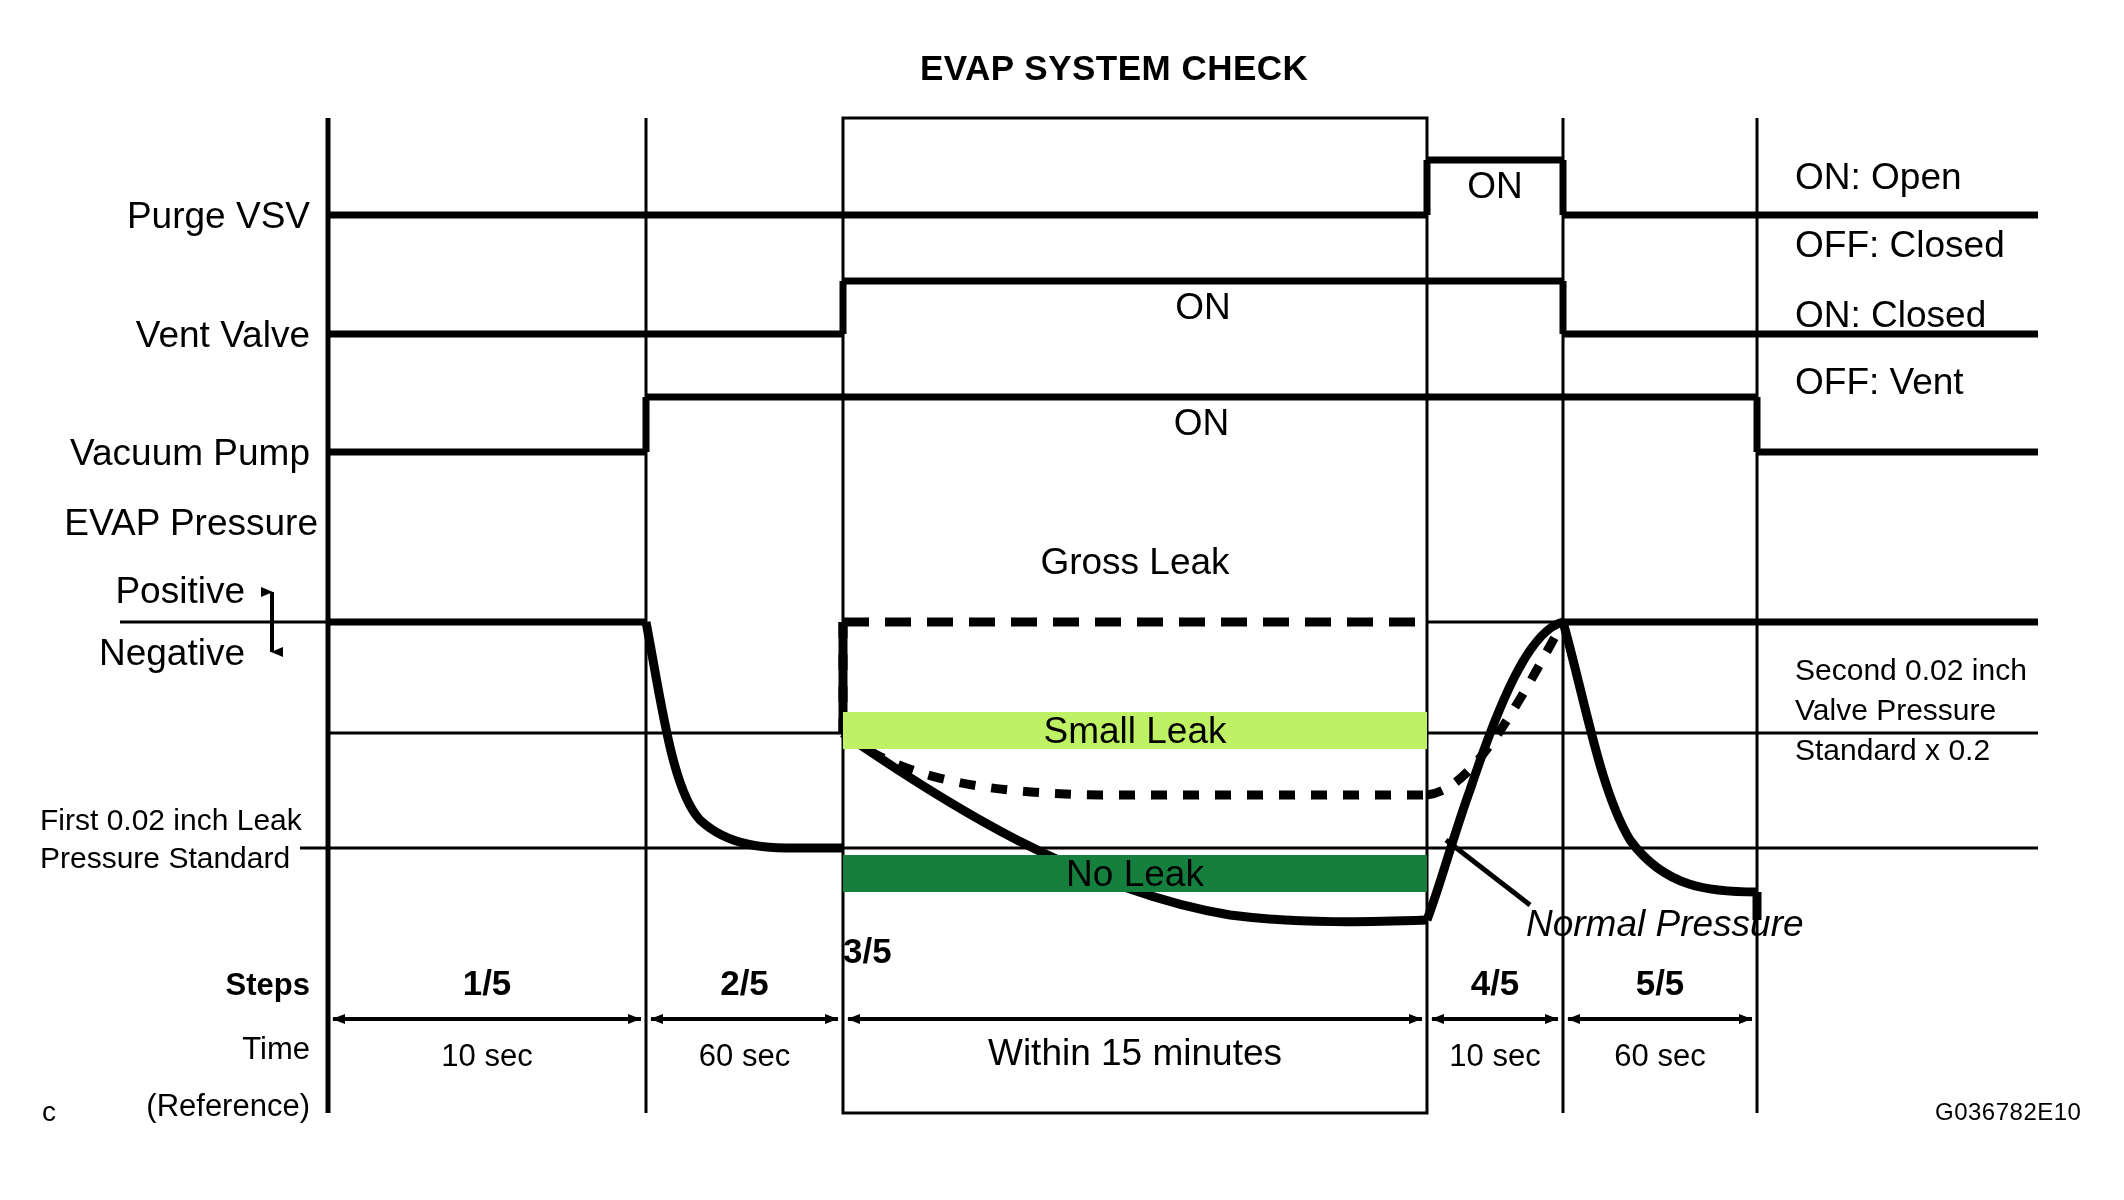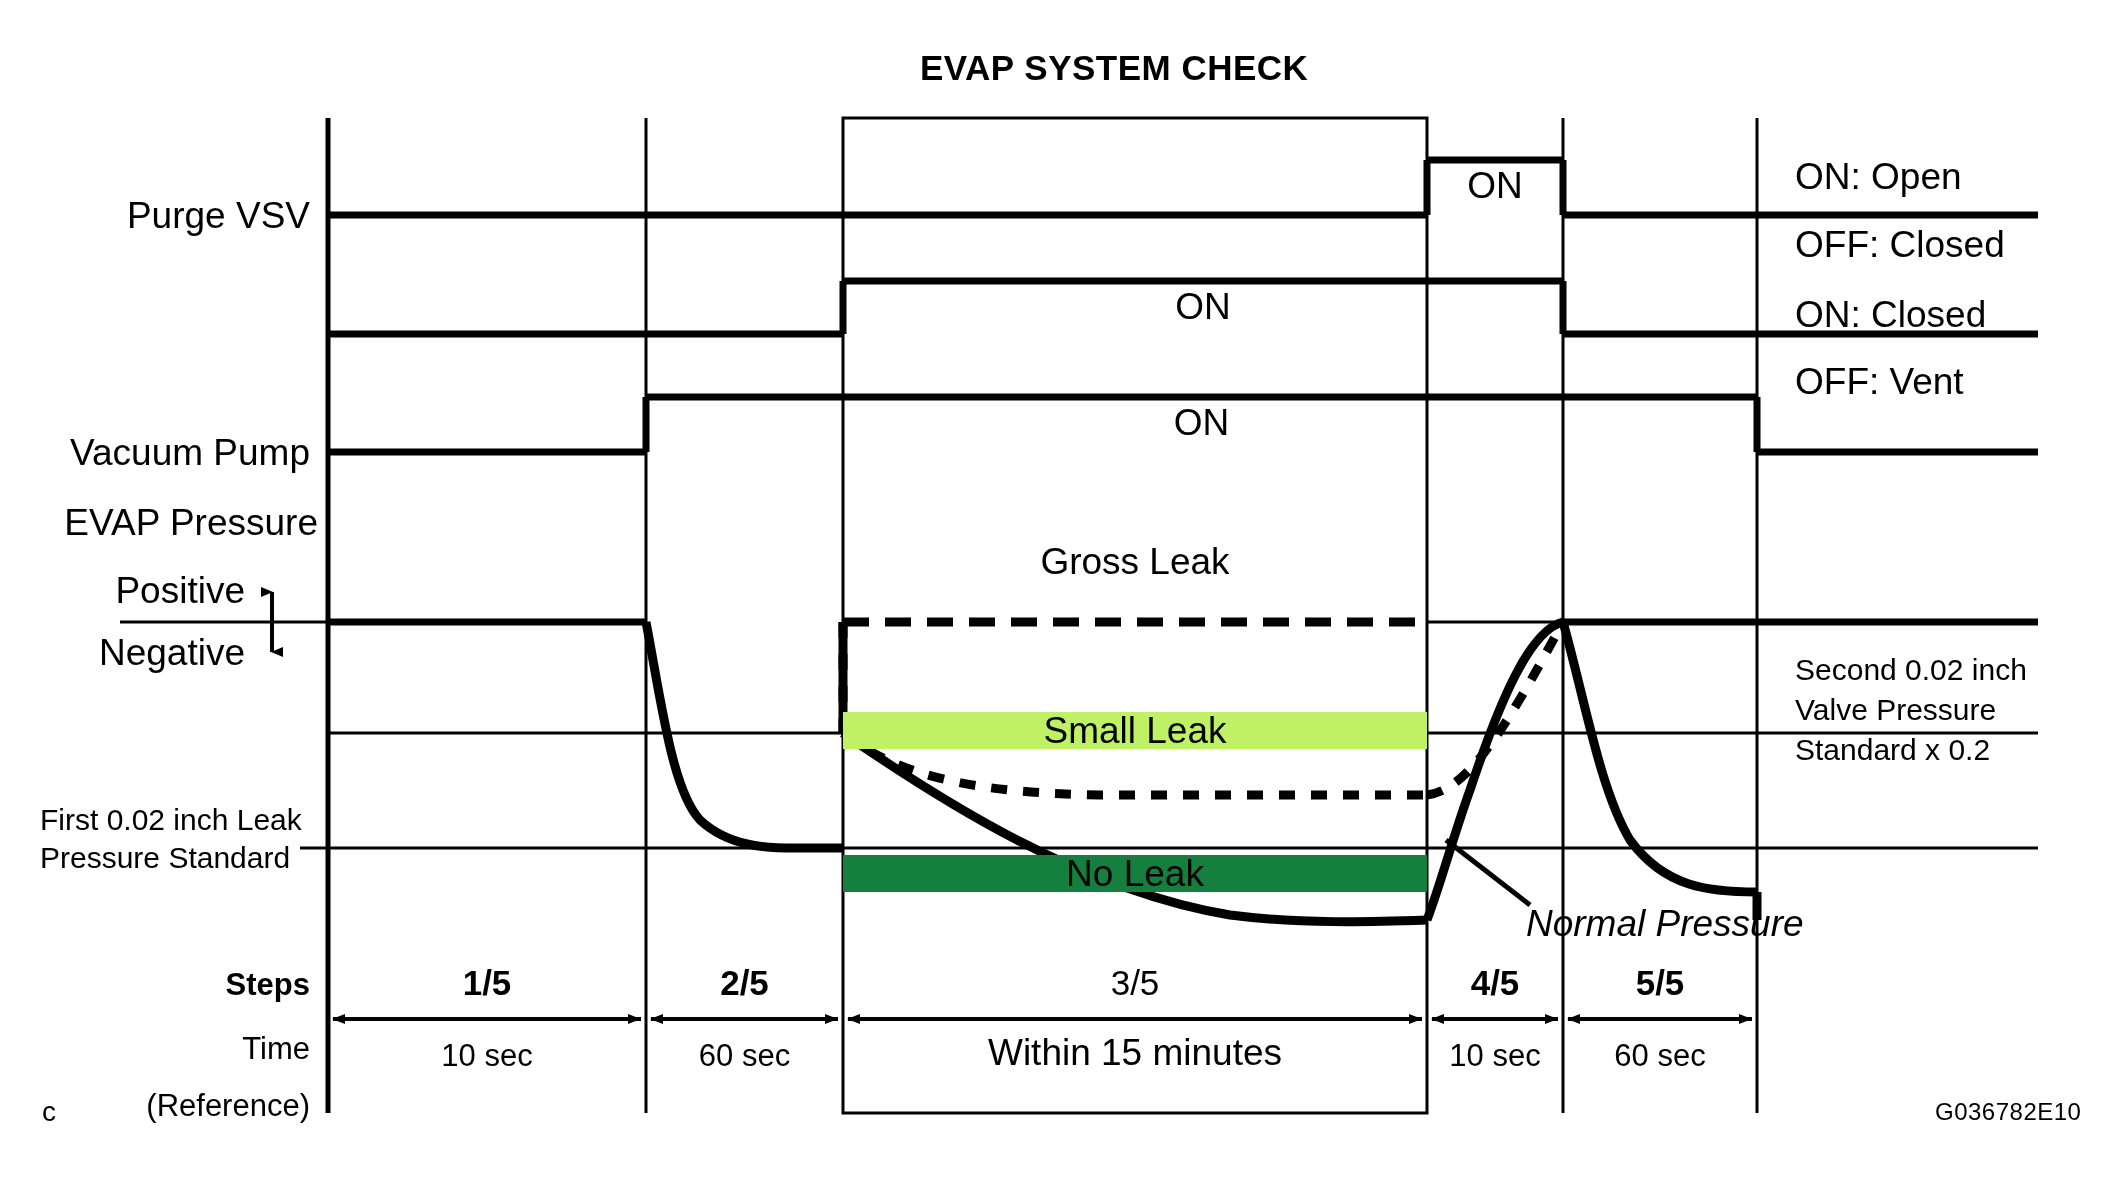--- a/index.html
+++ b/index.html
@@ -117,20 +117,21 @@
   </g>
 
   <g>
     <line x1="300" y1="848" x2="328" y2="848" stroke="#000" stroke-width="3"></line>
   </g>
 </svg>
 
 <div class="lbl" style="left:920px;top:50px;font-size:35px;font-weight:bold;letter-spacing:.5px;">EVAP SYSTEM CHECK</div>
 
 <div class="lbl" style="left:0;top:197px;width:310px;text-align:right;font-size:37px;">Purge VSV</div>
+<div class="lbl" style="left:0;top:316px;width:310px;text-align:right;font-size:37px;">Vent Valve</div>
 <div class="lbl" style="left:0;top:434px;width:310px;text-align:right;font-size:37px;">Vacuum Pump</div>
 <div class="lbl" style="left:0;top:504px;width:318px;text-align:right;font-size:37px;">EVAP Pressure</div>
 <div class="lbl" style="left:0;top:572px;width:245px;text-align:right;font-size:37px;">Positive</div>
 <div class="lbl" style="left:0;top:634px;width:245px;text-align:right;font-size:37px;">Negative</div>
 
 <div class="lbl" style="left:1795px;top:158px;font-size:37px;">ON: Open</div>
 <div class="lbl" style="left:1795px;top:226px;font-size:37px;">OFF: Closed</div>
 <div class="lbl" style="left:1795px;top:296px;font-size:37px;">ON: Closed</div>
 <div class="lbl" style="left:1795px;top:363px;font-size:37px;">OFF: Vent</div>
 
@@ -149,21 +150,21 @@
 <div class="lbl" style="left:1795px;top:655px;font-size:30px;">Second 0.02 inch</div>
 <div class="lbl" style="left:1795px;top:695px;font-size:30px;">Valve Pressure</div>
 <div class="lbl" style="left:1795px;top:735px;font-size:30px;">Standard x 0.2</div>
 
 <div class="lbl" style="left:0;top:969px;width:310px;text-align:right;font-size:31px;font-weight:bold;">Steps</div>
 <div class="lbl" style="left:0;top:1033px;width:310px;text-align:right;font-size:31px;">Time</div>
 <div class="lbl" style="left:0;top:1090px;width:310px;text-align:right;font-size:31px;">(Reference)</div>
 
 <div class="lbl" style="left:328px;top:965px;width:318px;text-align:center;font-size:35px;font-weight:bold;">1/5</div>
 <div class="lbl" style="left:646px;top:965px;width:197px;text-align:center;font-size:35px;font-weight:bold;">2/5</div>
-<div class="lbl" style="left:843px;top:965px;width:584px;text-align:center;font-size:35px;font-weight:normal;">3/5</div>
+<div class="lbl" style="left:843px;top:933px;width:584px;text-align:left;font-size:35px;font-weight:bold;">3/5</div>
 <div class="lbl" style="left:1427px;top:965px;width:136px;text-align:center;font-size:35px;font-weight:bold;">4/5</div>
 <div class="lbl" style="left:1563px;top:965px;width:194px;text-align:center;font-size:35px;font-weight:bold;">5/5</div>
 
 <div class="lbl" style="left:328px;top:1040px;width:318px;text-align:center;font-size:31px;">10 sec</div>
 <div class="lbl" style="left:646px;top:1040px;width:197px;text-align:center;font-size:31px;">60 sec</div>
 <div class="lbl" style="left:843px;top:1034px;width:584px;text-align:center;font-size:37px;">Within 15 minutes</div>
 <div class="lbl" style="left:1427px;top:1040px;width:136px;text-align:center;font-size:31px;">10 sec</div>
 <div class="lbl" style="left:1563px;top:1040px;width:194px;text-align:center;font-size:31px;">60 sec</div>
 
 <div class="lbl" style="left:42px;top:1098px;font-size:28px;">c</div>

